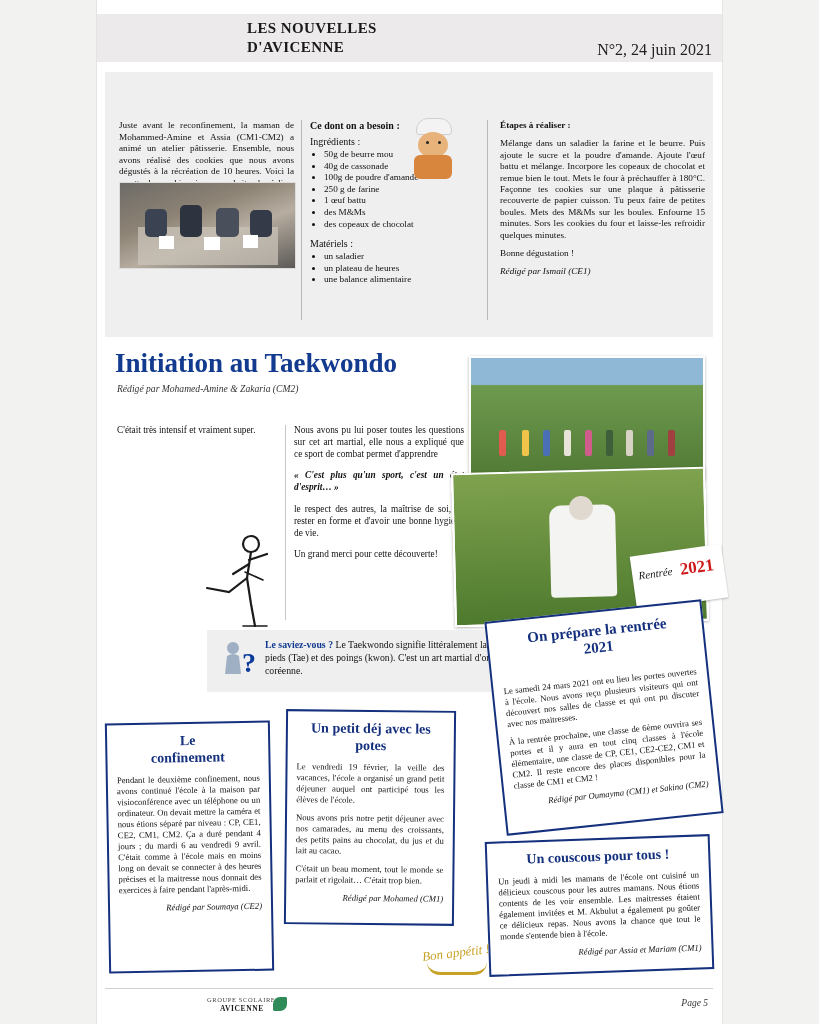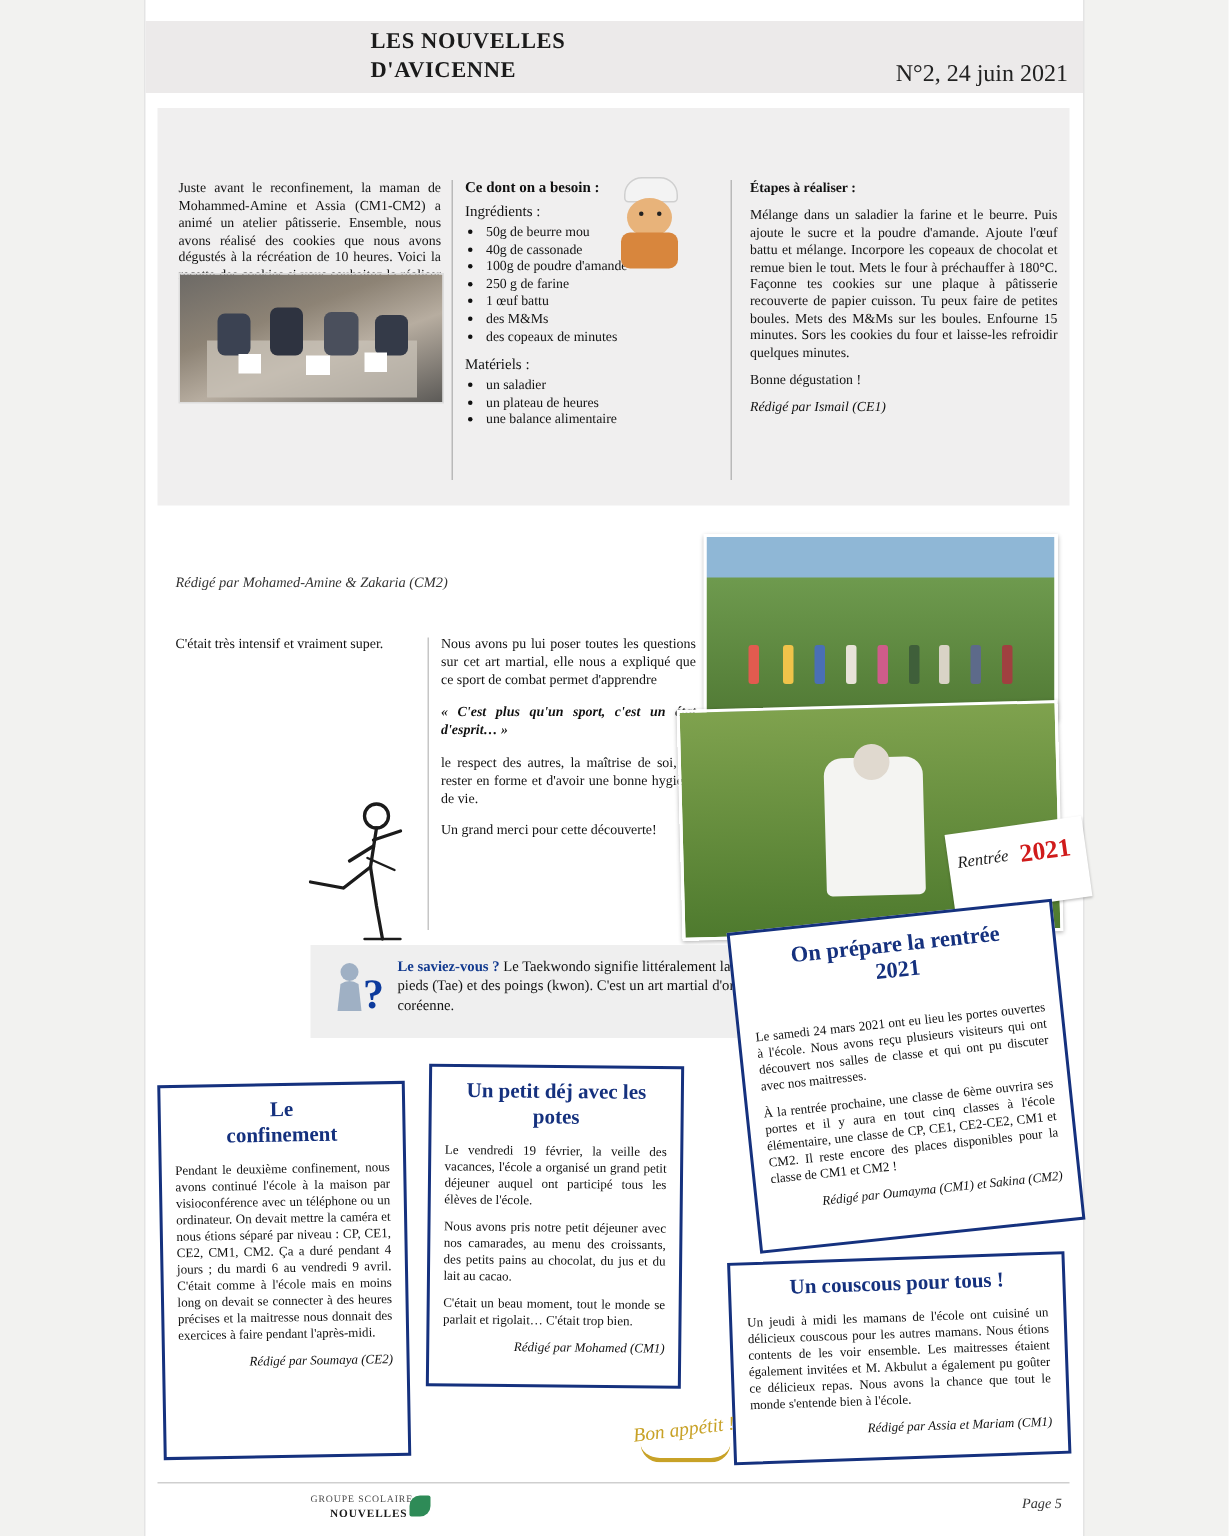--- a/index.html
+++ b/index.html
@@ -184,21 +184,21 @@
     <div class="col2">
       <p class="sub">Ce dont on a besoin :</p>
       <p class="lab">Ingrédients :</p>
       <ul class="ing">
         <li>50g de beurre mou</li>
         <li>40g de cassonade</li>
         <li>100g de poudre d'amande</li>
         <li>250 g de farine</li>
         <li>1 œuf battu</li>
         <li>des M&amp;Ms</li>
-        <li>des copeaux de minutes</li>
+        <li>des copeaux de chocolat</li>
       </ul>
       <p class="lab">Matériels :</p>
       <ul class="ing">
         <li>un saladier</li>
         <li>un plateau de heures</li>
         <li>une balance alimentaire</li>
       </ul>
     </div>
 
     <div class="chef">
@@ -210,20 +210,21 @@
     </div>
 
     <div class="col3">
       <p class="sub">Étapes à réaliser :</p>
       <p>Mélange dans un saladier la farine et le beurre. Puis ajoute le sucre et la poudre d'amande. Ajoute l'œuf battu et mélange. Incorpore les copeaux de chocolat et remue bien le tout. Mets le four à préchauffer à 180°C. Façonne tes cookies sur une plaque à pâtisserie recouverte de papier cuisson. Tu peux faire de petites boules. Mets des M&amp;Ms sur les boules. Enfourne 15 minutes. Sors les cookies du four et laisse-les refroidir quelques minutes.</p>
       <p>Bonne dégustation !</p>
       <p class="sign">Rédigé par Ismail (CE1)</p>
     </div>
   </div>
 
+  <div class="art2-title">Initiation au Taekwondo</div>
   <div class="art2-credit">Rédigé par Mohamed-Amine &amp; Zakaria (CM2)</div>
 
   <div class="tk-div"></div>
 
   <div class="tk-col1">
     <p>C'était très intensif et vraiment super.</p>
   </div>
 
   <div class="tk-col2">
     <p>Nous avons pu lui poser toutes les questions sur cet art martial, elle nous a expliqué que ce sport de combat permet d'apprendre</p>
@@ -313,18 +314,18 @@
     <p style="margin-top:8px">Un jeudi à midi les mamans de l'école ont cuisiné un délicieux couscous pour les autres mamans. Nous étions contents de les voir ensemble. Les maitresses étaient également invitées et M. Akbulut a également pu goûter ce délicieux repas. Nous avons la chance que tout le monde s'entende bien à l'école.</p>
     <p class="sg">Rédigé par Assia et Mariam (CM1)</p>
   </div>
 
   <div class="bonappetit">Bon appétit !</div>
   <div class="plate"></div>
 
   <div class="footer-rule"></div>
   <div class="logo">
     <span class="t1">GROUPE SCOLAIRE</span>
-    <span class="t2">NOUVELLES</span>
+    <span class="t2">AVICENNE</span>
     <span class="leaf"></span>
   </div>
   <div class="pagenum">Page 5</div>
 
 </div>
 
 </body></html>

